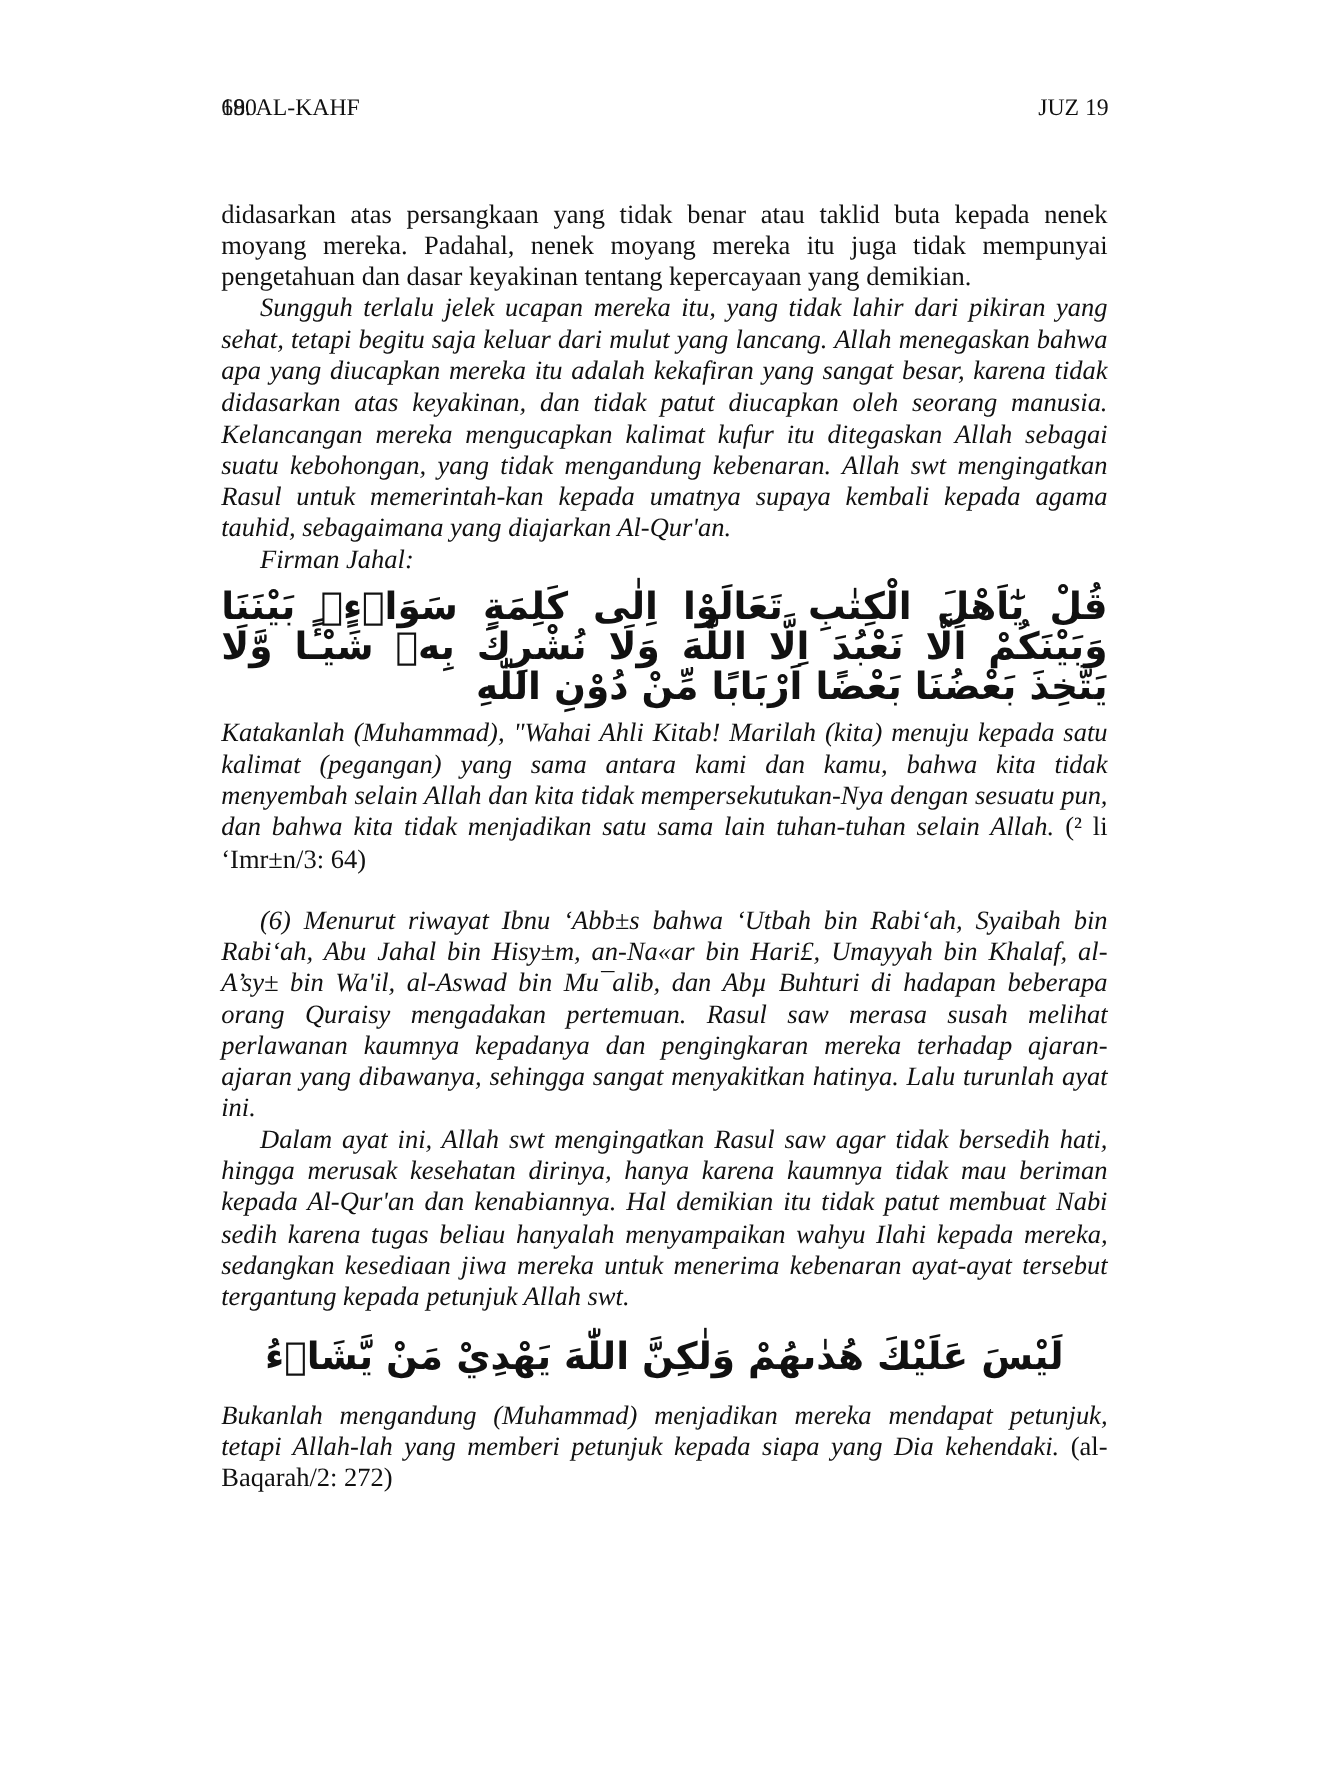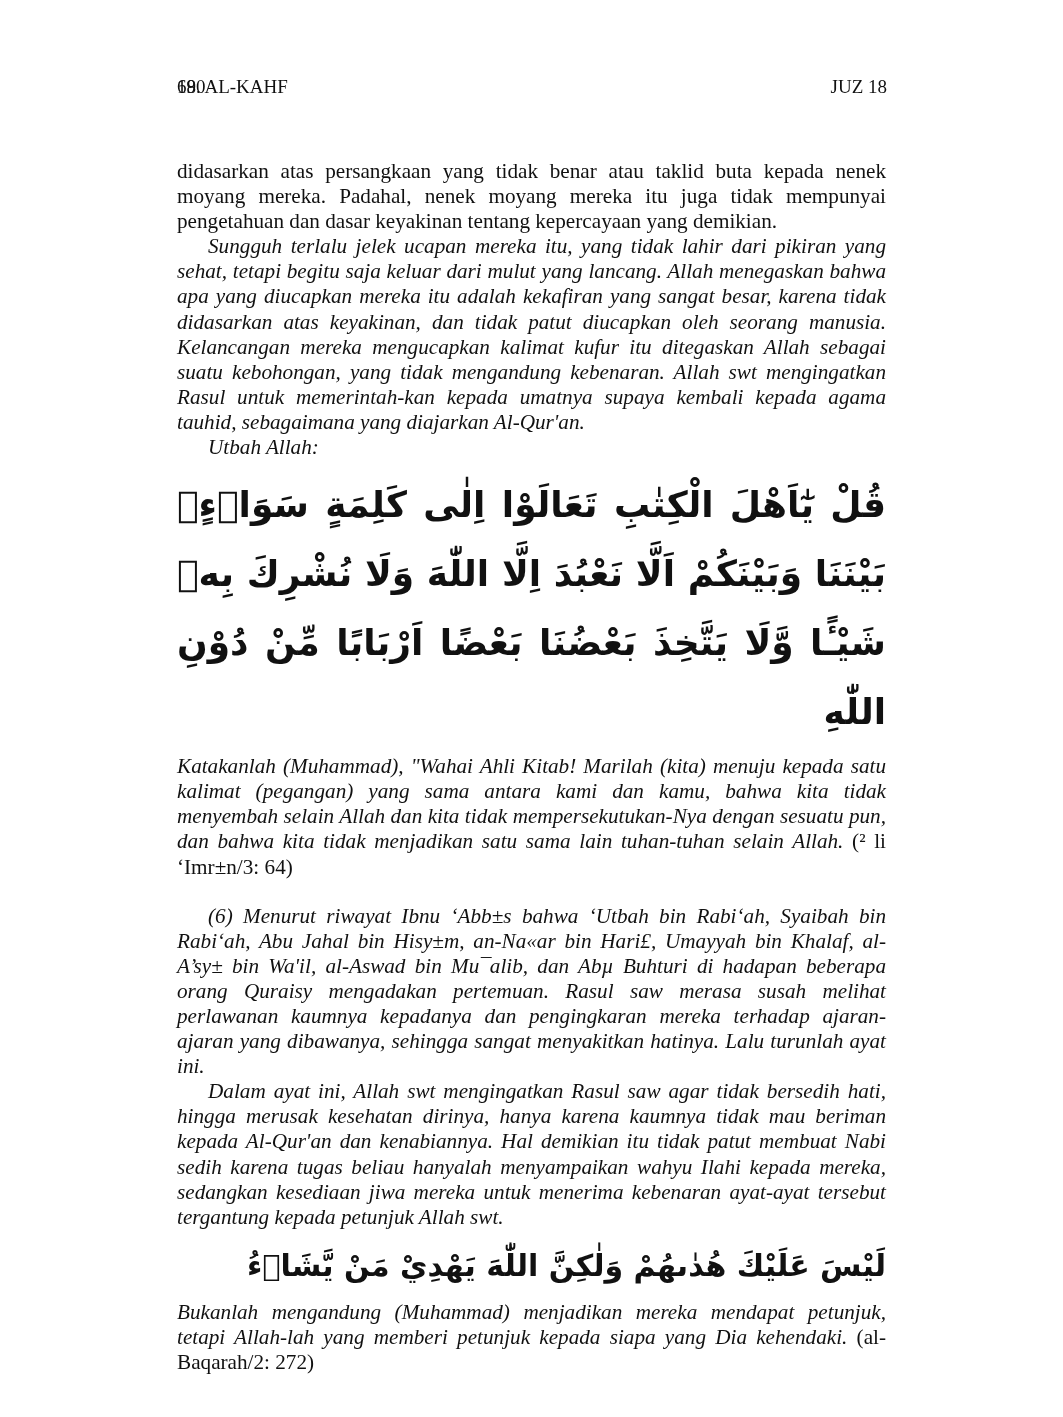--- a/index.html
+++ b/index.html
@@ -8,39 +8,39 @@
   .header { position: absolute; top: 76px; left: 177px; width: 710px; height: 26px;
     font-size: 19px; }
   .header span { position: absolute; top: 0; }
   .h-left { left: 0; }
   .h-center { left: 0; width: 100%; text-align: left; }
   .h-right { right: 0; }
   .content { position: absolute; top: 159px; left: 177px; width: 709px; font-size: 21.2px; line-height: 25.1px; }
   p { margin: 0; text-align: justify; }
   .indent { text-indent: 31px; font-style: italic; }
   .ital { font-style: italic; }
-  .arabic { direction: rtl; font-family: "DejaVu Sans", sans-serif; font-weight: bold; font-size: 36px; line-height: 69px;
+  .arabic { direction: rtl; font-family: "DejaVu Sans", sans-serif; font-weight: bold; font-size: 30px; line-height: 32px;
     text-align: justify; margin: 10px 0 8px 0; }
   .arabic2 { direction: rtl; font-family: "DejaVu Sans", sans-serif; font-weight: bold; font-size: 30px; line-height: 48px;
-    text-align: right; margin: 12px 0 10px 0; }
+    text-align: center; margin: 12px 0 10px 0; }
   .gap { height: 24px; }
 </style>
 </head>
 <body>
 
 <div class="header">
   <span class="h-center">18. AL-KAHF</span>
   <span class="h-left">690</span>
-  <span class="h-right">JUZ 18</span>
+  <span class="h-right">JUZ 19</span>
 </div>
 
 <div class="content">
   <p>didasarkan atas persangkaan yang tidak benar atau taklid buta kepada nenek moyang mereka. Padahal, nenek moyang mereka itu juga tidak mempunyai pengetahuan dan dasar keyakinan tentang kepercayaan yang demikian.</p>
   <p class="indent">Sungguh terlalu jelek ucapan mereka itu, yang tidak lahir dari pikiran yang sehat, tetapi begitu saja keluar dari mulut yang lancang. Allah menegaskan bahwa apa yang diucapkan mereka itu adalah kekafiran yang sangat besar, karena tidak didasarkan atas keyakinan, dan tidak patut diucapkan oleh seorang manusia. Kelancangan mereka mengucapkan kalimat kufur itu ditegaskan Allah sebagai suatu kebohongan, yang tidak mengandung kebenaran. Allah swt mengingatkan Rasul untuk memerintah-kan kepada umatnya supaya kembali kepada agama tauhid, sebagaimana yang diajarkan Al-Qur'an.</p>
-  <p class="indent">Utbah Allah:</p>
+  <p class="indent">Firman Jahal:</p>
   <p class="arabic">قُلْ يٰٓاَهْلَ الْكِتٰبِ تَعَالَوْا اِلٰى كَلِمَةٍ سَوَاۤءٍۢ بَيْنَنَا وَبَيْنَكُمْ اَلَّا نَعْبُدَ اِلَّا اللّٰهَ وَلَا نُشْرِكَ بِهٖ شَيْـًٔا وَّلَا يَتَّخِذَ بَعْضُنَا بَعْضًا اَرْبَابًا مِّنْ دُوْنِ اللّٰهِ</p>
   <p><span class="ital">Katakanlah (Muhammad), "Wahai Ahli Kitab! Marilah (kita) menuju kepada satu kalimat (pegangan) yang sama antara kami dan kamu, bahwa kita tidak menyembah selain Allah dan kita tidak mempersekutukan-Nya dengan sesuatu pun, dan bahwa kita tidak menjadikan satu sama lain tuhan-tuhan selain Allah.</span><span> (² li ‘Imr±n/3: 64)</span></p>
   <div class="gap"></div>
   <p class="indent">(6) Menurut riwayat Ibnu ‘Abb±s bahwa ‘Utbah bin Rabi‘ah, Syaibah bin Rabi‘ah, Abu Jahal bin Hisy±m, an-Na«ar bin Hari£, Umayyah bin Khalaf, al-A’sy± bin Wa'il, al-Aswad bin Mu¯alib, dan Abµ Buhturi di hadapan beberapa orang Quraisy mengadakan pertemuan. Rasul saw merasa susah melihat perlawanan kaumnya kepadanya dan pengingkaran mereka terhadap ajaran-ajaran yang dibawanya, sehingga sangat menyakitkan hatinya. Lalu turunlah ayat ini.</p>
   <p class="indent">Dalam ayat ini, Allah swt mengingatkan Rasul saw agar tidak bersedih hati, hingga merusak kesehatan dirinya, hanya karena kaumnya tidak mau beriman kepada Al-Qur'an dan kenabiannya. Hal demikian itu tidak patut membuat Nabi sedih karena tugas beliau hanyalah menyampaikan wahyu Ilahi kepada mereka, sedangkan kesediaan jiwa mereka untuk menerima kebenaran ayat-ayat tersebut tergantung kepada petunjuk Allah swt.</p>
   <p class="arabic2">لَيْسَ عَلَيْكَ هُدٰىهُمْ وَلٰكِنَّ اللّٰهَ يَهْدِيْ مَنْ يَّشَاۤءُ</p>
   <p><span class="ital">Bukanlah mengandung (Muhammad) menjadikan mereka mendapat petunjuk, tetapi Allah-lah yang memberi petunjuk kepada siapa yang Dia kehendaki.</span><span> (al-Baqarah/2: 272)</span></p>
 </div>
 
 </body></html>

